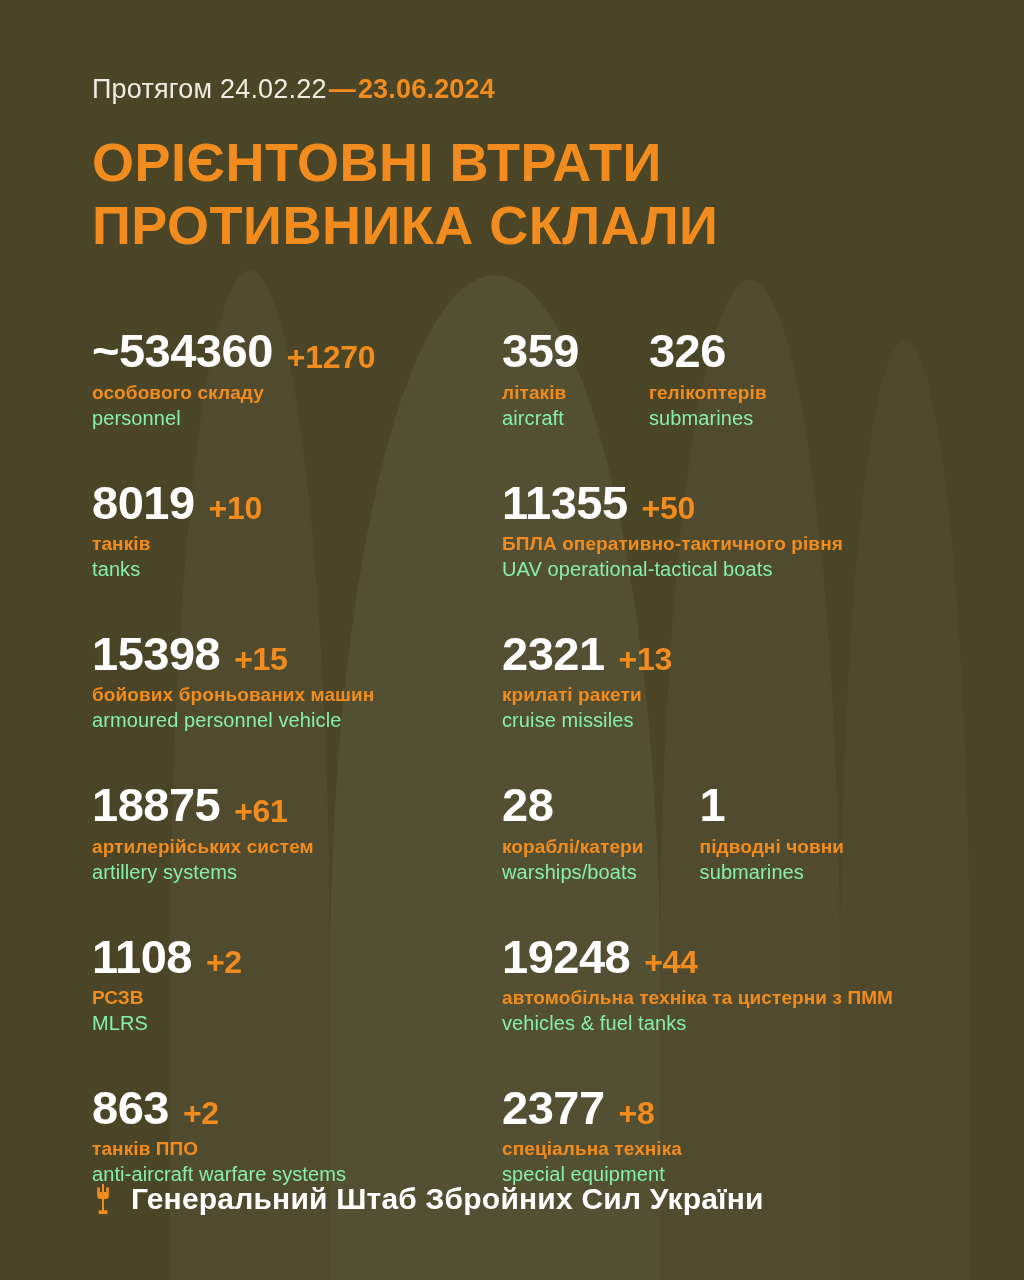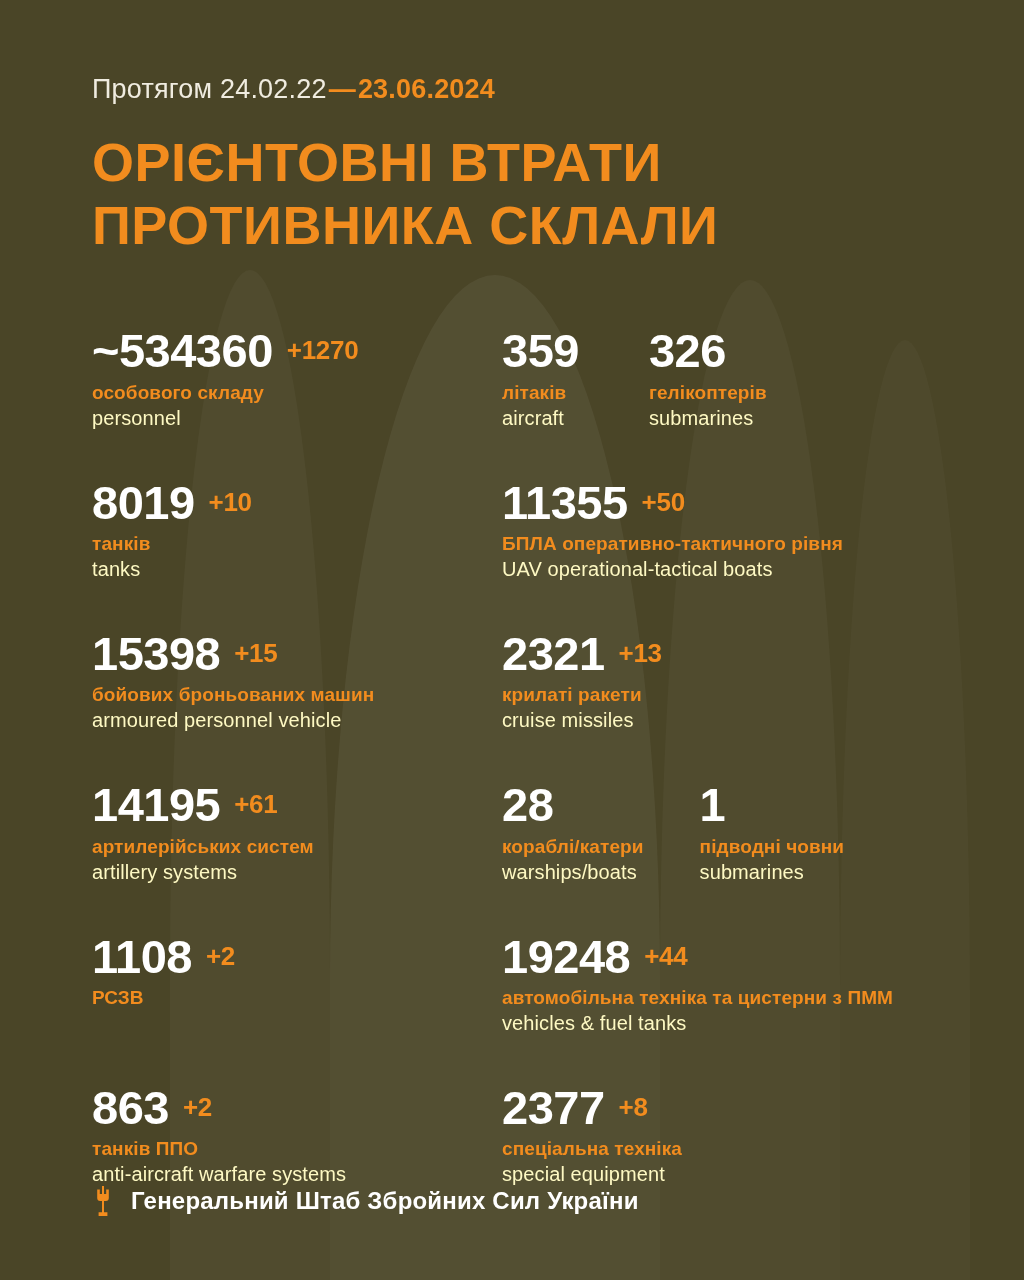--- a/index.html
+++ b/index.html
@@ -75,50 +75,50 @@
     row-gap: 0px;
   }
 
   .cell { padding-top: 18px; }
   .cell.pair { display: flex; gap: 0; }
   .cell.pair > .sub-cell { flex: 0 0 auto; }
   .sub-cell.right-col { margin-left: 56px; }
 
   .numrow {
     display: flex;
-    align-items: center;
+    align-items: flex-end;
     gap: 14px;
     white-space: nowrap;
   }
   .value {
     font-size: 47px;
     font-weight: 700;
     line-height: 1.05;
     color: #ffffff;
     letter-spacing: -0.5px;
   }
   .delta {
-    font-size: 26px;
+    font-size: 32px;
     font-weight: 700;
     color: #f28c1e;
     letter-spacing: -0.3px;
   }
   .label-ua {
     margin-top: 6px;
     font-size: 19px;
     font-weight: 700;
     color: #f28c1e;
     letter-spacing: 0.1px;
     white-space: nowrap;
   }
   .label-en {
     margin-top: 3px;
     font-size: 20px;
     font-weight: 400;
-    color: #fef9c3;
+    color: #86efac;
     letter-spacing: 0.1px;
     white-space: nowrap;
   }
 
   
   .stats > .cell { margin-bottom: 30px; }
 
   
   .footer {
     position: absolute;
@@ -127,21 +127,21 @@
     display: flex;
     align-items: center;
     gap: 17px;
   }
   .trident {
     width: 22px;
     height: 30px;
     flex: 0 0 auto;
   }
   .footer-text {
-    font-size: 24px;
+    font-size: 30px;
     font-weight: 700;
     color: #ffffff;
     letter-spacing: 0.2px;
     white-space: nowrap;
   }
 </style>
 </head>
 <body>
 
 <div class="bg-layer">
@@ -223,21 +223,21 @@
       <div class="numrow">
         <span class="value">2321</span>
         <span class="delta">+13</span>
       </div>
       <div class="label-ua">крилаті ракети</div>
       <div class="label-en">cruise missiles</div>
     </div>
 
     <div class="cell">
       <div class="numrow">
-        <span class="value">14195</span>
+        <span class="value">18875</span>
         <span class="delta">+61</span>
       </div>
       <div class="label-ua">артилерійських систем</div>
       <div class="label-en">artillery systems</div>
     </div>
 
     <div class="cell pair">
       <div class="sub-cell">
         <div class="numrow">
           <span class="value">28</span>
@@ -255,20 +255,21 @@
         <div class="label-en">submarines</div>
       </div>
     </div>
 
     <div class="cell">
       <div class="numrow">
         <span class="value">1108</span>
         <span class="delta">+2</span>
       </div>
       <div class="label-ua">РСЗВ</div>
+      <div class="label-en">MLRS</div>
     </div>
 
     <div class="cell">
       <div class="numrow">
         <span class="value">19248</span>
         <span class="delta">+44</span>
       </div>
       <div class="label-ua">автомобільна техніка та цистерни з ПММ</div>
       <div class="label-en">vehicles &amp; fuel tanks</div>
     </div>

